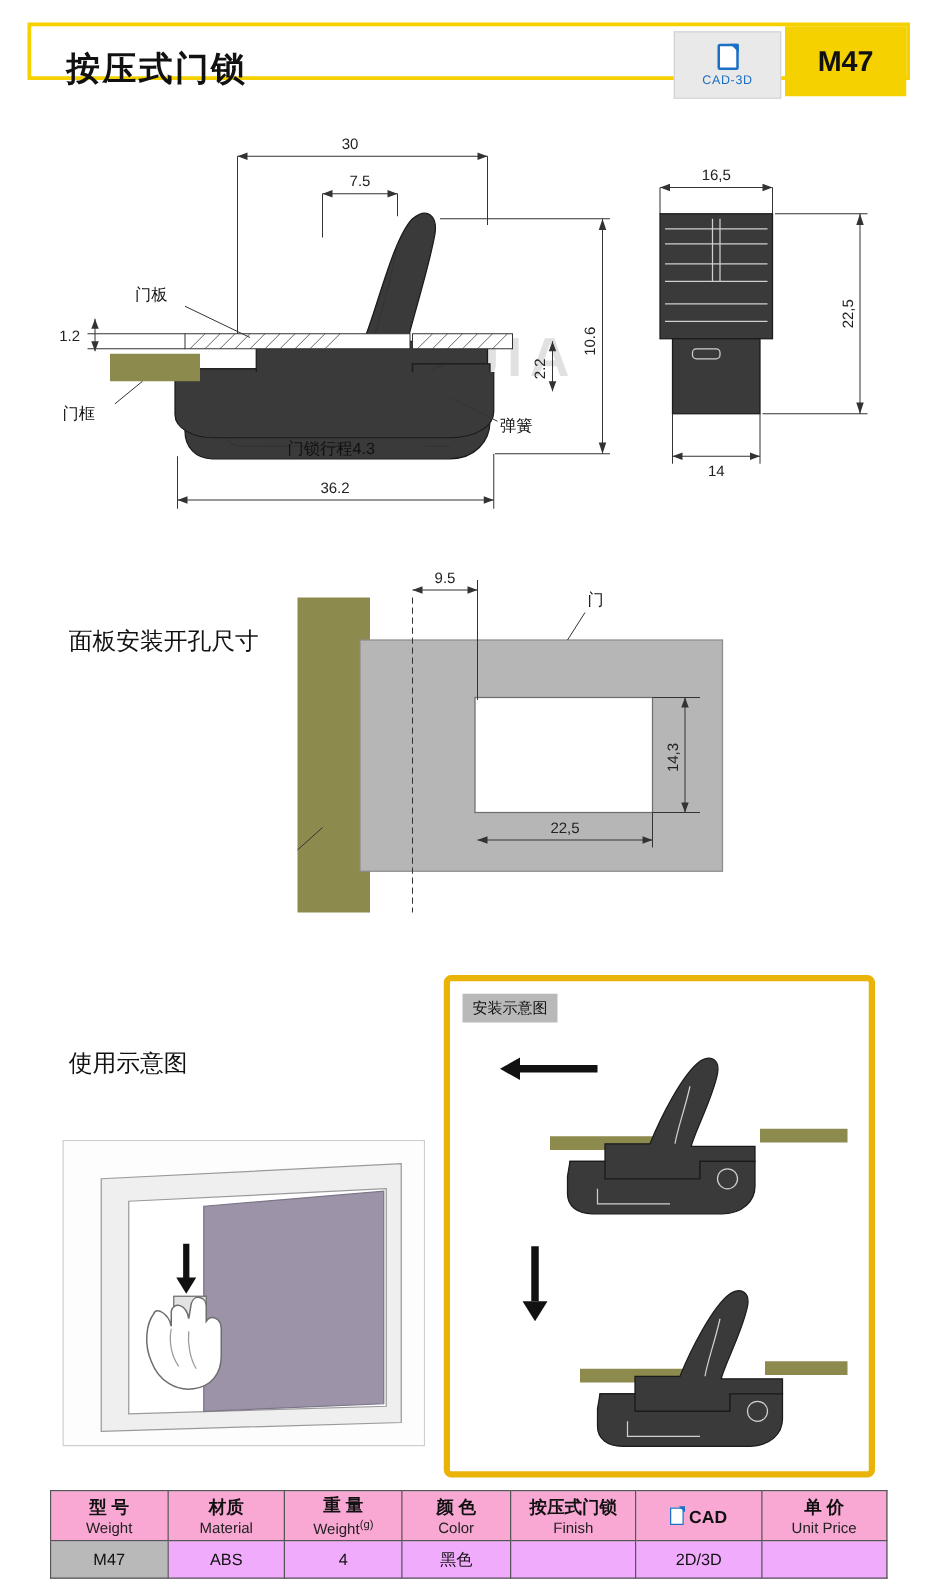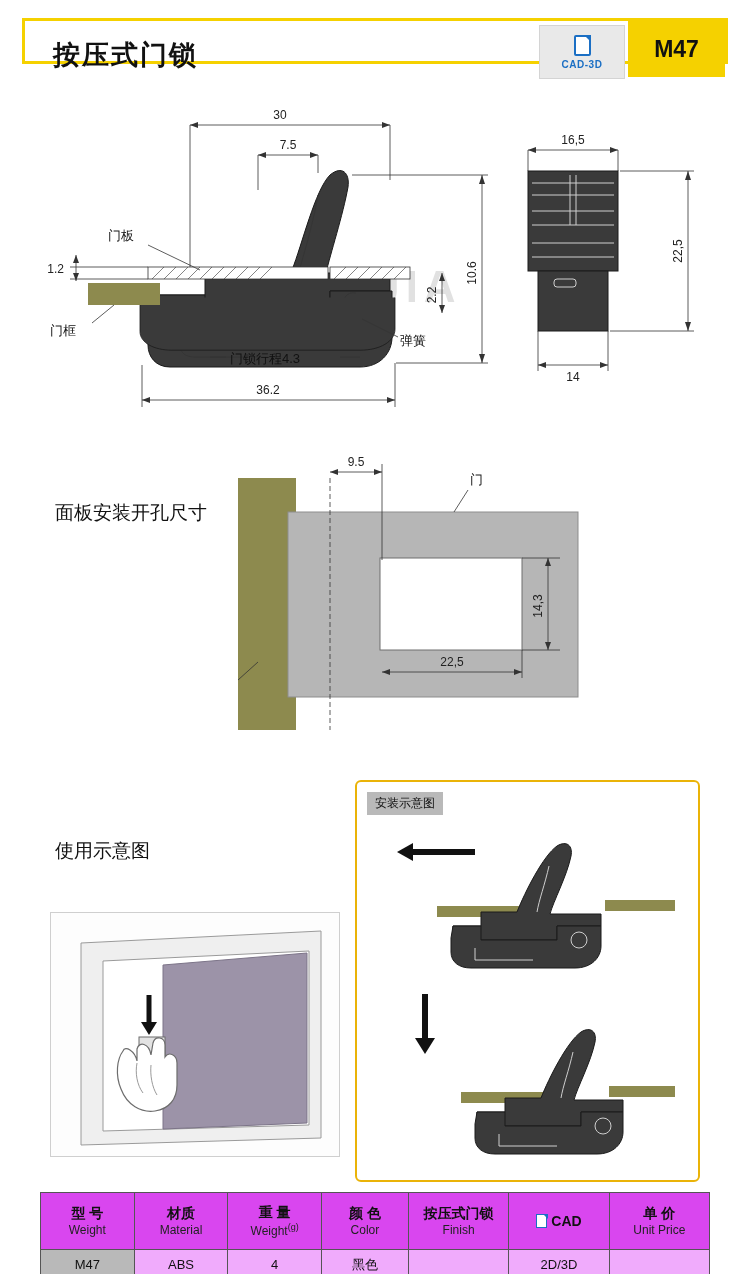--- a/index.html
+++ b/index.html
@@ -31,21 +31,21 @@
   }
   .cad-badge .pg {
     width: 17px; height: 21px; background:#fff; border:2px solid #1b6fc4;
     border-radius: 2px; position: relative;
   }
   .cad-badge .pg:after{
     content:""; position:absolute; right:-2px; top:-2px;
     border-left:7px solid transparent; border-top:7px solid #1b6fc4;
   }
   .cad-badge .cad-label {
-    font-size: 10px; font-weight: bold; color:#1b6fc4; margin-top:3px; letter-spacing:.5px;
+    font-size: 10px; font-weight: normal; color:#1b6fc4; margin-top:3px; letter-spacing:.5px;
   }
   .model-chip {
     position: absolute; right: 0px; top: 0px; width: 97px; height: 56px;
     background: #f5d100; display:flex; align-items:center; justify-content:center;
     font-size: 23px; font-weight:bold; color:#111;
   }
 
   
   .dim-text { font-size: 12px; fill:#222; font-family:"Liberation Sans", sans-serif; }
   .lbl-cn   { font-size: 13px; fill:#111; font-family:"Liberation Sans", sans-serif; }
@@ -69,36 +69,36 @@
   .box-grey { fill:#b6b6b6; stroke:#8d8d8d; stroke-width:1; }
   .box-olive { fill:#8d8a4e; }
 
   
   .photo-frame {
     position:absolute; left:50px; top:912px; width:290px; height:245px;
     border:1px solid #cfcfcf; background:#fff;
   }
   .install-frame {
     position:absolute; left:355px; top:780px; width:345px; height:402px;
-    border:2px solid #eab308; border-radius:6px; background:#fff;
+    border:5px solid #eab308; border-radius:6px; background:#fff;
   }
   .install-label {
     position:absolute; left:10px; top:10px; font-size:12px; background:#b9b9b9;
     color:#111; padding:3px 8px;
   }
 
   
   .spec-table {
     position:absolute; left:40px; top:1192px; width:670px;
     border-collapse: collapse; font-size: 13px;
   }
   .spec-table th, .spec-table td {
     border:1px solid #555; text-align:center; padding:2px 0;
   }
-  .spec-table thead th { background:#d946ef; height:57px; font-weight:normal; }
+  .spec-table thead th { background:#f9a8d4; height:40px; font-weight:normal; }
   .spec-table thead .cn { font-size:14px; font-weight:bold; display:block; }
   .spec-table thead .en { font-size:12px; display:block; color:#222; }
   .spec-table tbody td { height:30px; background:#f0abfc; }
   .spec-table tbody td.model-cell { background:#b9b9b9; }
   .cad-head-icon {
     display:inline-block; width:11px; height:14px; border:1.5px solid #1b6fc4;
     background:#fff; vertical-align:-2px; margin-right:4px; position:relative;
   }
   .cad-head-icon:after{
     content:""; position:absolute; right:-1.5px; top:-1.5px;

